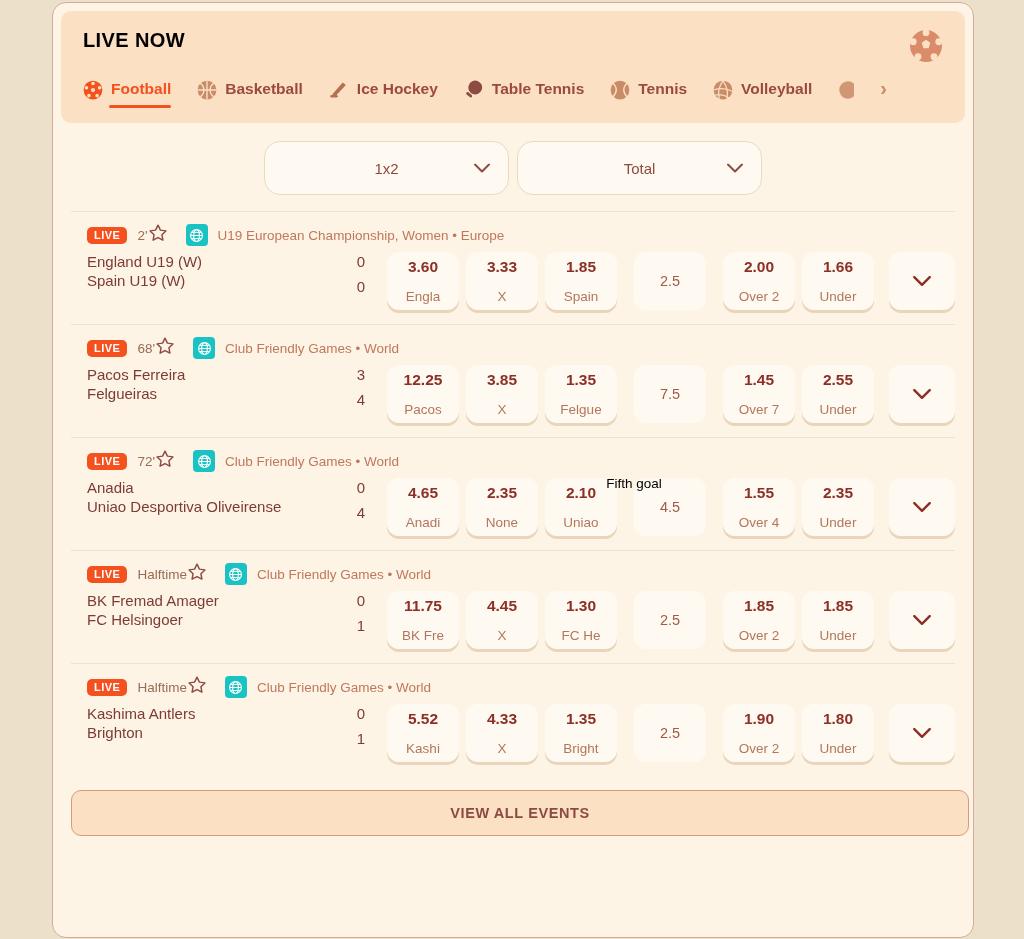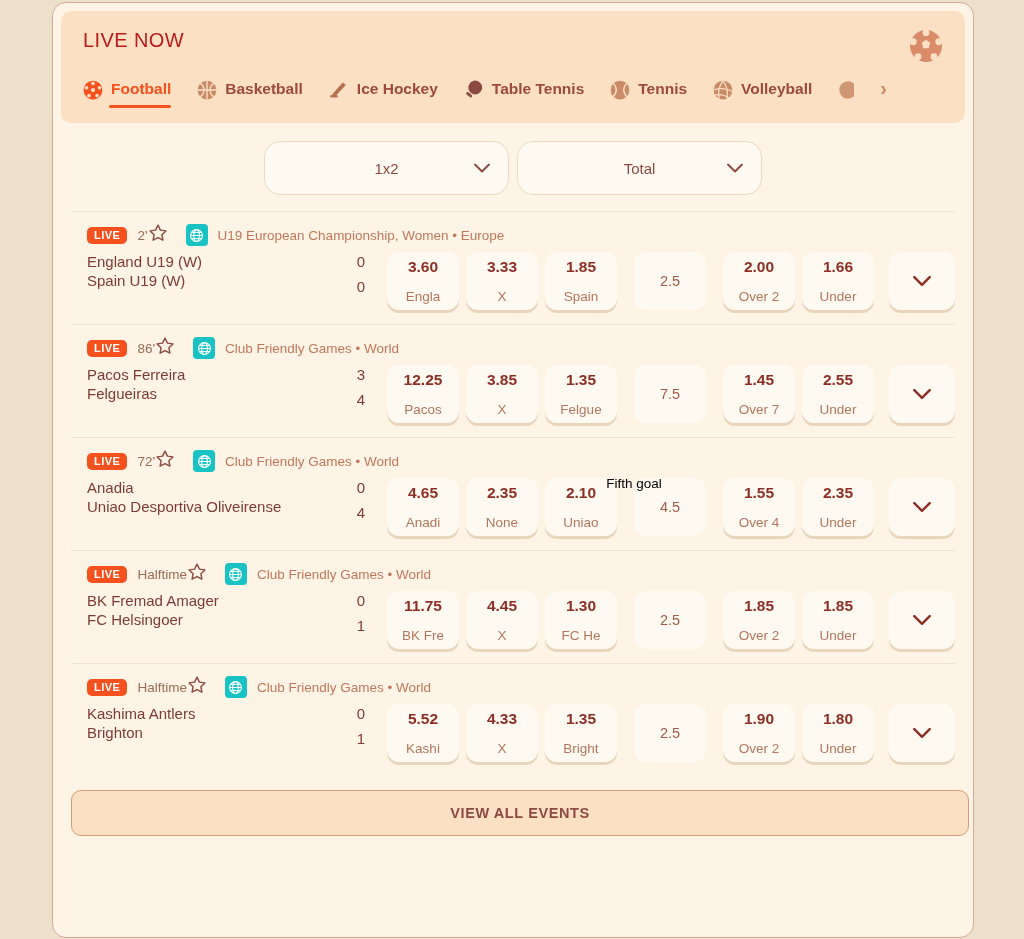--- a/index.html
+++ b/index.html
@@ -24,22 +24,22 @@
   
   .hdr {
     margin: 8px 8px 0 8px;
     background: #fbe0c3;
     border-radius: 10px;
     padding: 18px 22px 10px 22px;
     position: relative;
     height: 112px;
   }
   .hdr-title {
-    font-size: 20px; font-weight: normal;
-    color: #b91c1c; letter-spacing: .4px;
+    font-size: 20px; font-weight: bold;
+    color: #000000; letter-spacing: .4px;
   }
   .hdr-ball {
     position: absolute; right: 22px; top: 18px;
     width: 34px; height: 34px;
   }
   .tabs {
     display: flex; align-items: flex-end;
     gap: 26px; margin-top: 16px;
     position: relative; overflow: hidden;
     height: 40px;
@@ -382,21 +382,21 @@
                 <svg width="18" height="11" viewBox="0 0 16 10">
                   <path d="M1 1l7 7 7-7" stroke="#8c2f26" stroke-width="2.2" fill="none" stroke-linecap="round" stroke-linejoin="round"></path>
                 </svg>
               </div>
             </div>
           </div>
         </div>
         <div class="row">
           <div class="row-top">
             <span class="live-badge">LIVE</span>
-            <span class="minute">86'</span>
+            <span class="minute">68'</span>
             <span class="star"><svg width="20" height="20" viewBox="0 0 24 24">
                 <path d="M12 2.6l2.9 6 6.6.9-4.8 4.6 1.2 6.5L12 17.5 6.1 20.6l1.2-6.5L2.5 9.5l6.6-.9z" fill="none" stroke="#8c4a42" stroke-width="1.7" stroke-linejoin="round"></path>
               </svg></span>
             <span class="globe">
               <svg width="15" height="15" viewBox="0 0 24 24">
                 <circle cx="12" cy="12" r="9.5" fill="none" stroke="#ffffff" stroke-width="1.8"></circle>
                 <ellipse cx="12" cy="12" rx="4.5" ry="9.5" fill="none" stroke="#ffffff" stroke-width="1.8"></ellipse>
                 <path d="M2.5 12h19M4 7h16M4 17h16" stroke="#ffffff" stroke-width="1.6"></path>
               </svg>
             </span>

